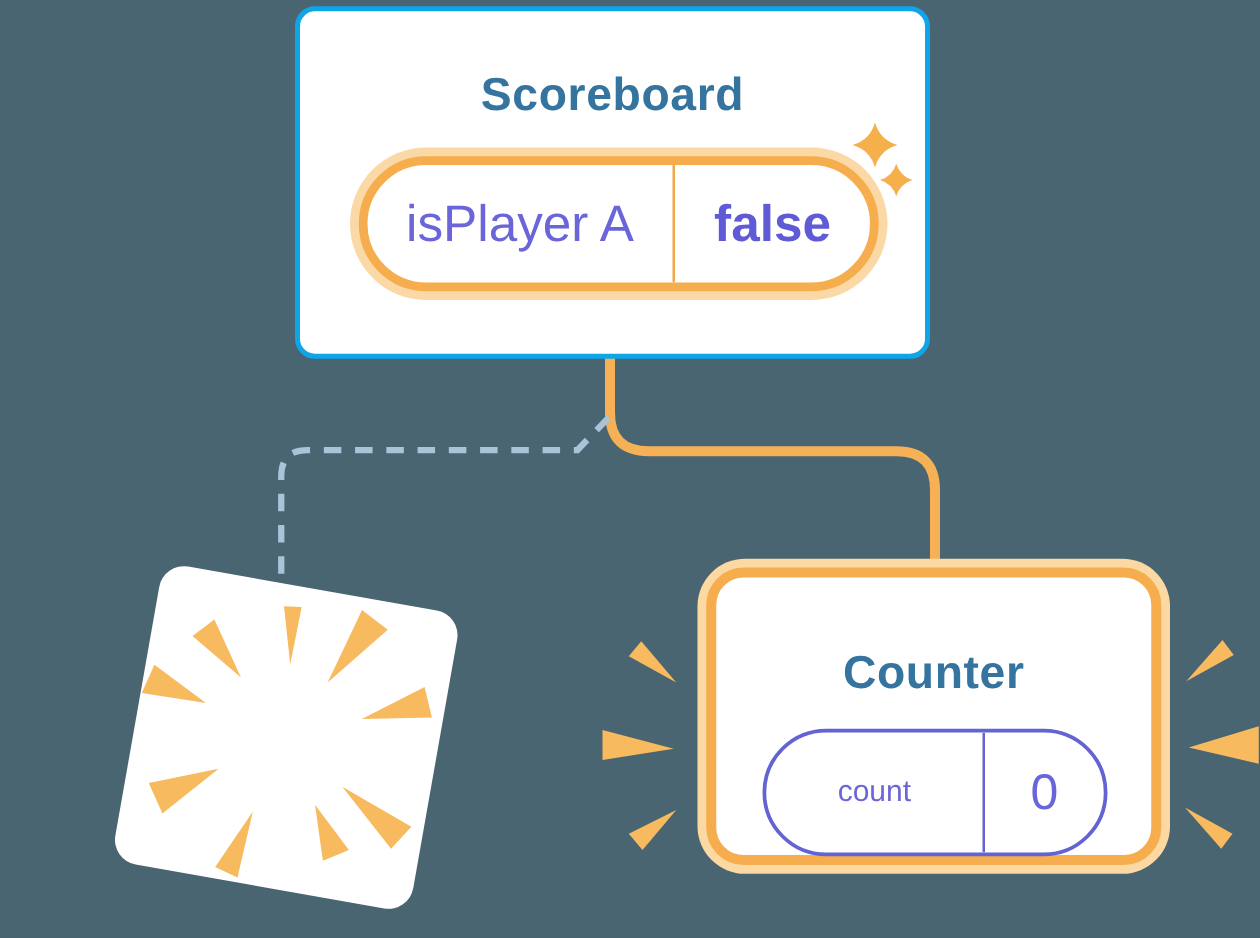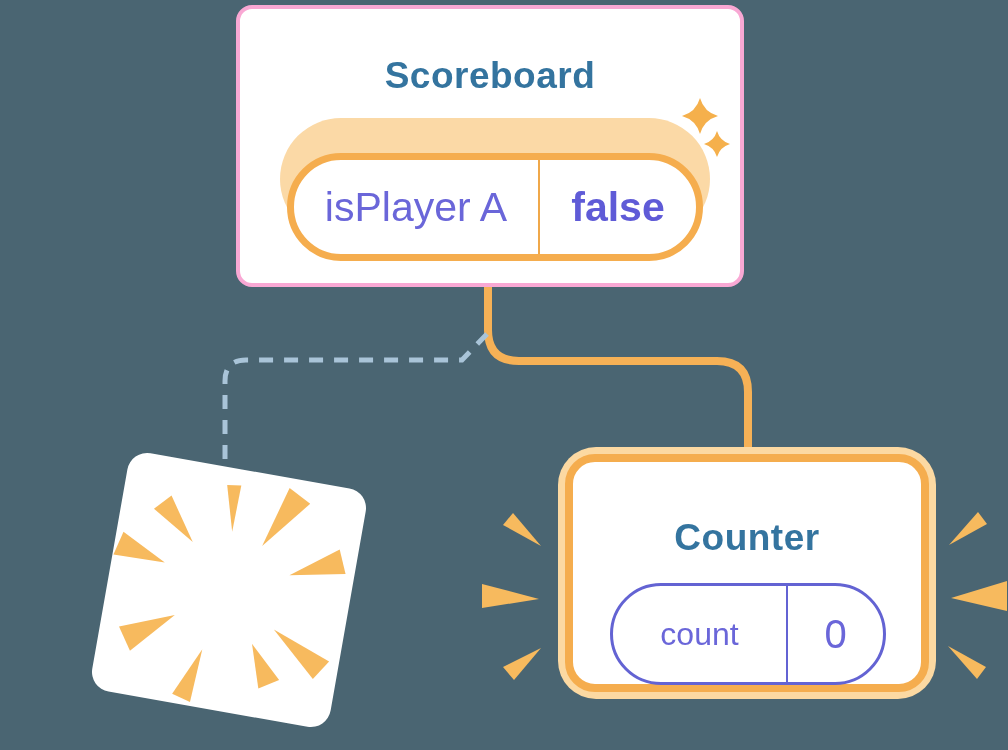--- a/index.html
+++ b/index.html
@@ -9,37 +9,37 @@
   }
   svg{display:block;}
   .layer{position:absolute;left:0;top:0;width:1008px;height:750px;pointer-events:none;}
   .connectors{z-index:1;}
   .decor{z-index:5;}
 
   
   .card{position:absolute;background:#ffffff;box-sizing:border-box;z-index:3;}
   .scoreboard-card{
     left:236px;top:5px;width:508px;height:282px;
-    border:4px solid #f9a8d4;border-radius:16px;
+    border:4px solid #0ea5e9;border-radius:16px;
   }
   .card-title{
     position:absolute;left:0;width:100%;text-align:center;
     color:#34749f;font-weight:700;font-size:37px;letter-spacing:0.5px;
   }
   .scoreboard-card .card-title{top:46px;}
 
   
   .pill-glow{
     position:absolute;left:40px;top:109px;width:430px;height:122px;
     background:#fbd9a6;border-radius:61px;padding:7px;box-sizing:border-box;
   }
   .pill-orange-inner{
     width:100%;height:100%;box-sizing:border-box;background:#ffffff;
     border:7px solid #f5ad4e;border-radius:54px;
-    display:flex;align-items:stretch;overflow:hidden;margin-top:28px;
+    display:flex;align-items:stretch;overflow:hidden;
   }
   .pill-cell{display:flex;align-items:center;justify-content:center;}
   .cell-label-a{width:244px;}
   .cell-value-a{flex:1;}
   .v-divider-orange{width:2px;background:#f0a84a;}
   .state-label{color:#6a66d9;font-size:41px;font-weight:400;}
   .state-value{color:#5f5bd7;font-size:41px;font-weight:700;}
 
   
   .counter-glow{
@@ -52,21 +52,21 @@
   }
   .counter-inner .card-title{top:55px;}
   .pill-purple{
     position:absolute;left:37px;top:121px;width:276px;height:102px;
     box-sizing:border-box;background:#ffffff;border:3px solid #6363d3;
     border-radius:51px;display:flex;align-items:stretch;overflow:hidden;
   }
   .cell-label-b{width:173px;}
   .cell-value-b{flex:1;}
   .v-divider-purple{width:2px;background:#6363d3;}
-  .pill-purple .state-label{font-size:32px;}
+  .pill-purple .state-label{font-size:24px;}
   .pill-purple .state-value{font-size:40px;font-weight:400;color:#6a66d9;}
 
   
   .poof-card{
     position:absolute;left:108px;top:469px;width:242px;height:242px;
     background:#ffffff;border-radius:20px;transform:rotate(10deg);z-index:2;
   }
 </style>
 </head>
 <body>

